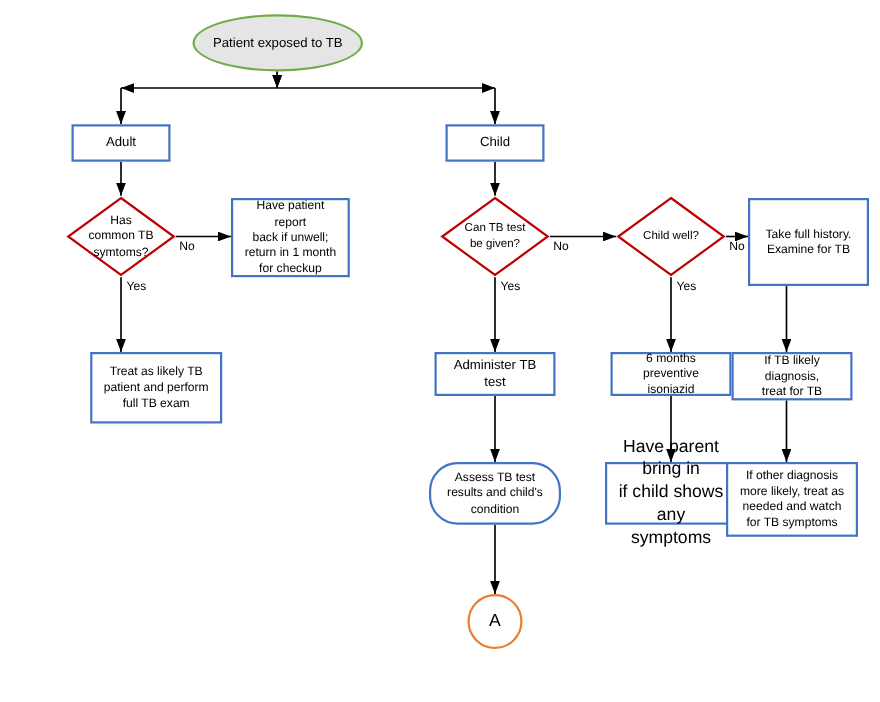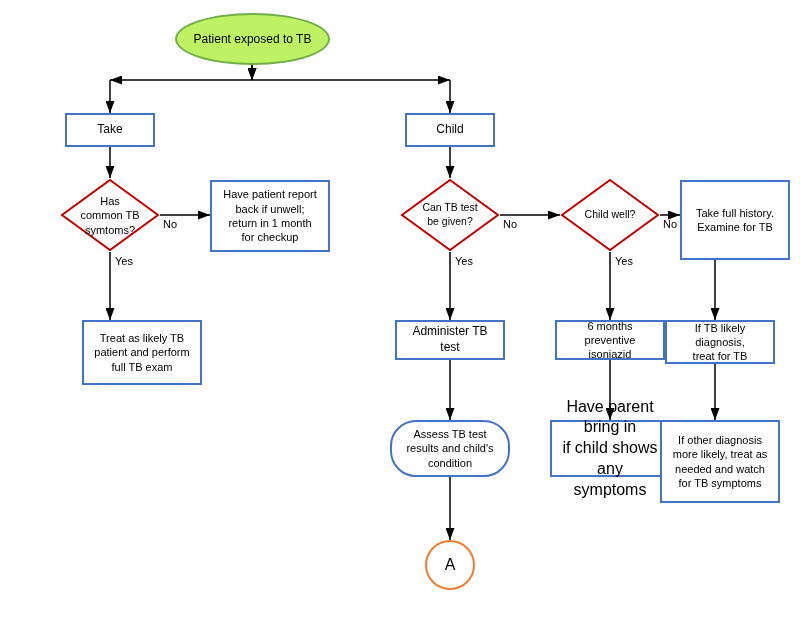--- a/index.html
+++ b/index.html
@@ -45,21 +45,21 @@
       left: 50%;
       transform: translate(-50%, -50%);
       text-align: center;
       line-height: 1.3;
       z-index: 2;
       white-space: nowrap;
     }
     .oval-node {
       border: 2.5px solid #70ad47;
       border-radius: 50%;
-      background: #bef264;
+      background: #e5e5e5;
       padding: 6px 12px;
     }
     .circle-node {
       border: 2.5px solid #ed7d31;
       border-radius: 50%;
       background: #fff;
     }
     svg.arrows {
       position: absolute;
       top: 0; left: 0;
@@ -124,21 +124,21 @@
     <line class="arrow-line" x1="715" y1="360" x2="715" y2="420"></line>
 
     <line class="arrow-line" x1="610" y1="360" x2="610" y2="420"></line>
   </svg>
 
   <div class="node oval-node" style="left:175px; top:13px; width:155px; height:52px;">
     <span>Patient exposed to TB</span>
   </div>
 
   <div class="node rect-node" style="left:65px; top:113px; width:90px; height:34px;">
-    <span>Take</span>
+    <span>Adult</span>
   </div>
 
   <div class="node rect-node" style="left:405px; top:113px; width:90px; height:34px;">
     <span>Child</span>
   </div>
 
   <div class="node diamond-node" style="left:60px; top:178px; width:100px; height:74px;">
     <svg class="diamond-shape" viewBox="0 0 100 74">
       <polygon points="50,2 98,37 50,72 2,37" fill="white" stroke="#c00000" stroke-width="2"></polygon>
     </svg>
@@ -150,21 +150,21 @@
   </div>
 
   <div class="label-text" style="left:163px; top:218px;">
     <span>No</span>
   </div>
 
   <div class="label-text" style="left:115px; top:255px;">
     <span>Yes</span>
   </div>
 
-  <div class="node rect-node" style="left:210px; top:180px; width:120px; height:72px; font-size:11px; line-height:1.3;">
+  <div class="node rect-node" style="left:210px; top:180px; width:108px; height:72px; font-size:11px; line-height:1.3;">
     <span style="white-space:pre-line;">Have patient report
 back if unwell;
 return in 1 month
 for checkup</span>
   </div>
 
   <div class="node rect-node" style="left:50px; top:320px; width:120px; height:65px; font-size:11px;margin-left:32px;">
     <span style="white-space:pre-line;">Treat as likely TB
 patient and perform
 full TB exam</span>
@@ -229,21 +229,21 @@
 results and child's
 condition</span>
   </div>
 
   <div class="node rect-node" style="left:550px; top:420px; width:120px; height:57px; font-size:16px;">
     <span style="white-space:pre-line;">Have parent bring in
 if child shows any
 symptoms</span>
   </div>
 
-  <div class="node rect-node" style="left:660px; top:420px; width:120px; height:83px; font-size:11px;">
+  <div class="node rect-node" style="left:660px; top:420px; width:120px; height:68px; font-size:11px;">
     <span style="white-space:pre-line;">If other diagnosis
 more likely, treat as
 needed and watch
 for TB symptoms</span>
   </div>
 
   <div class="node circle-node" style="left:425px; top:540px; width:50px; height:50px;">
     <span style="font-size:16px;">A</span>
   </div>
 

